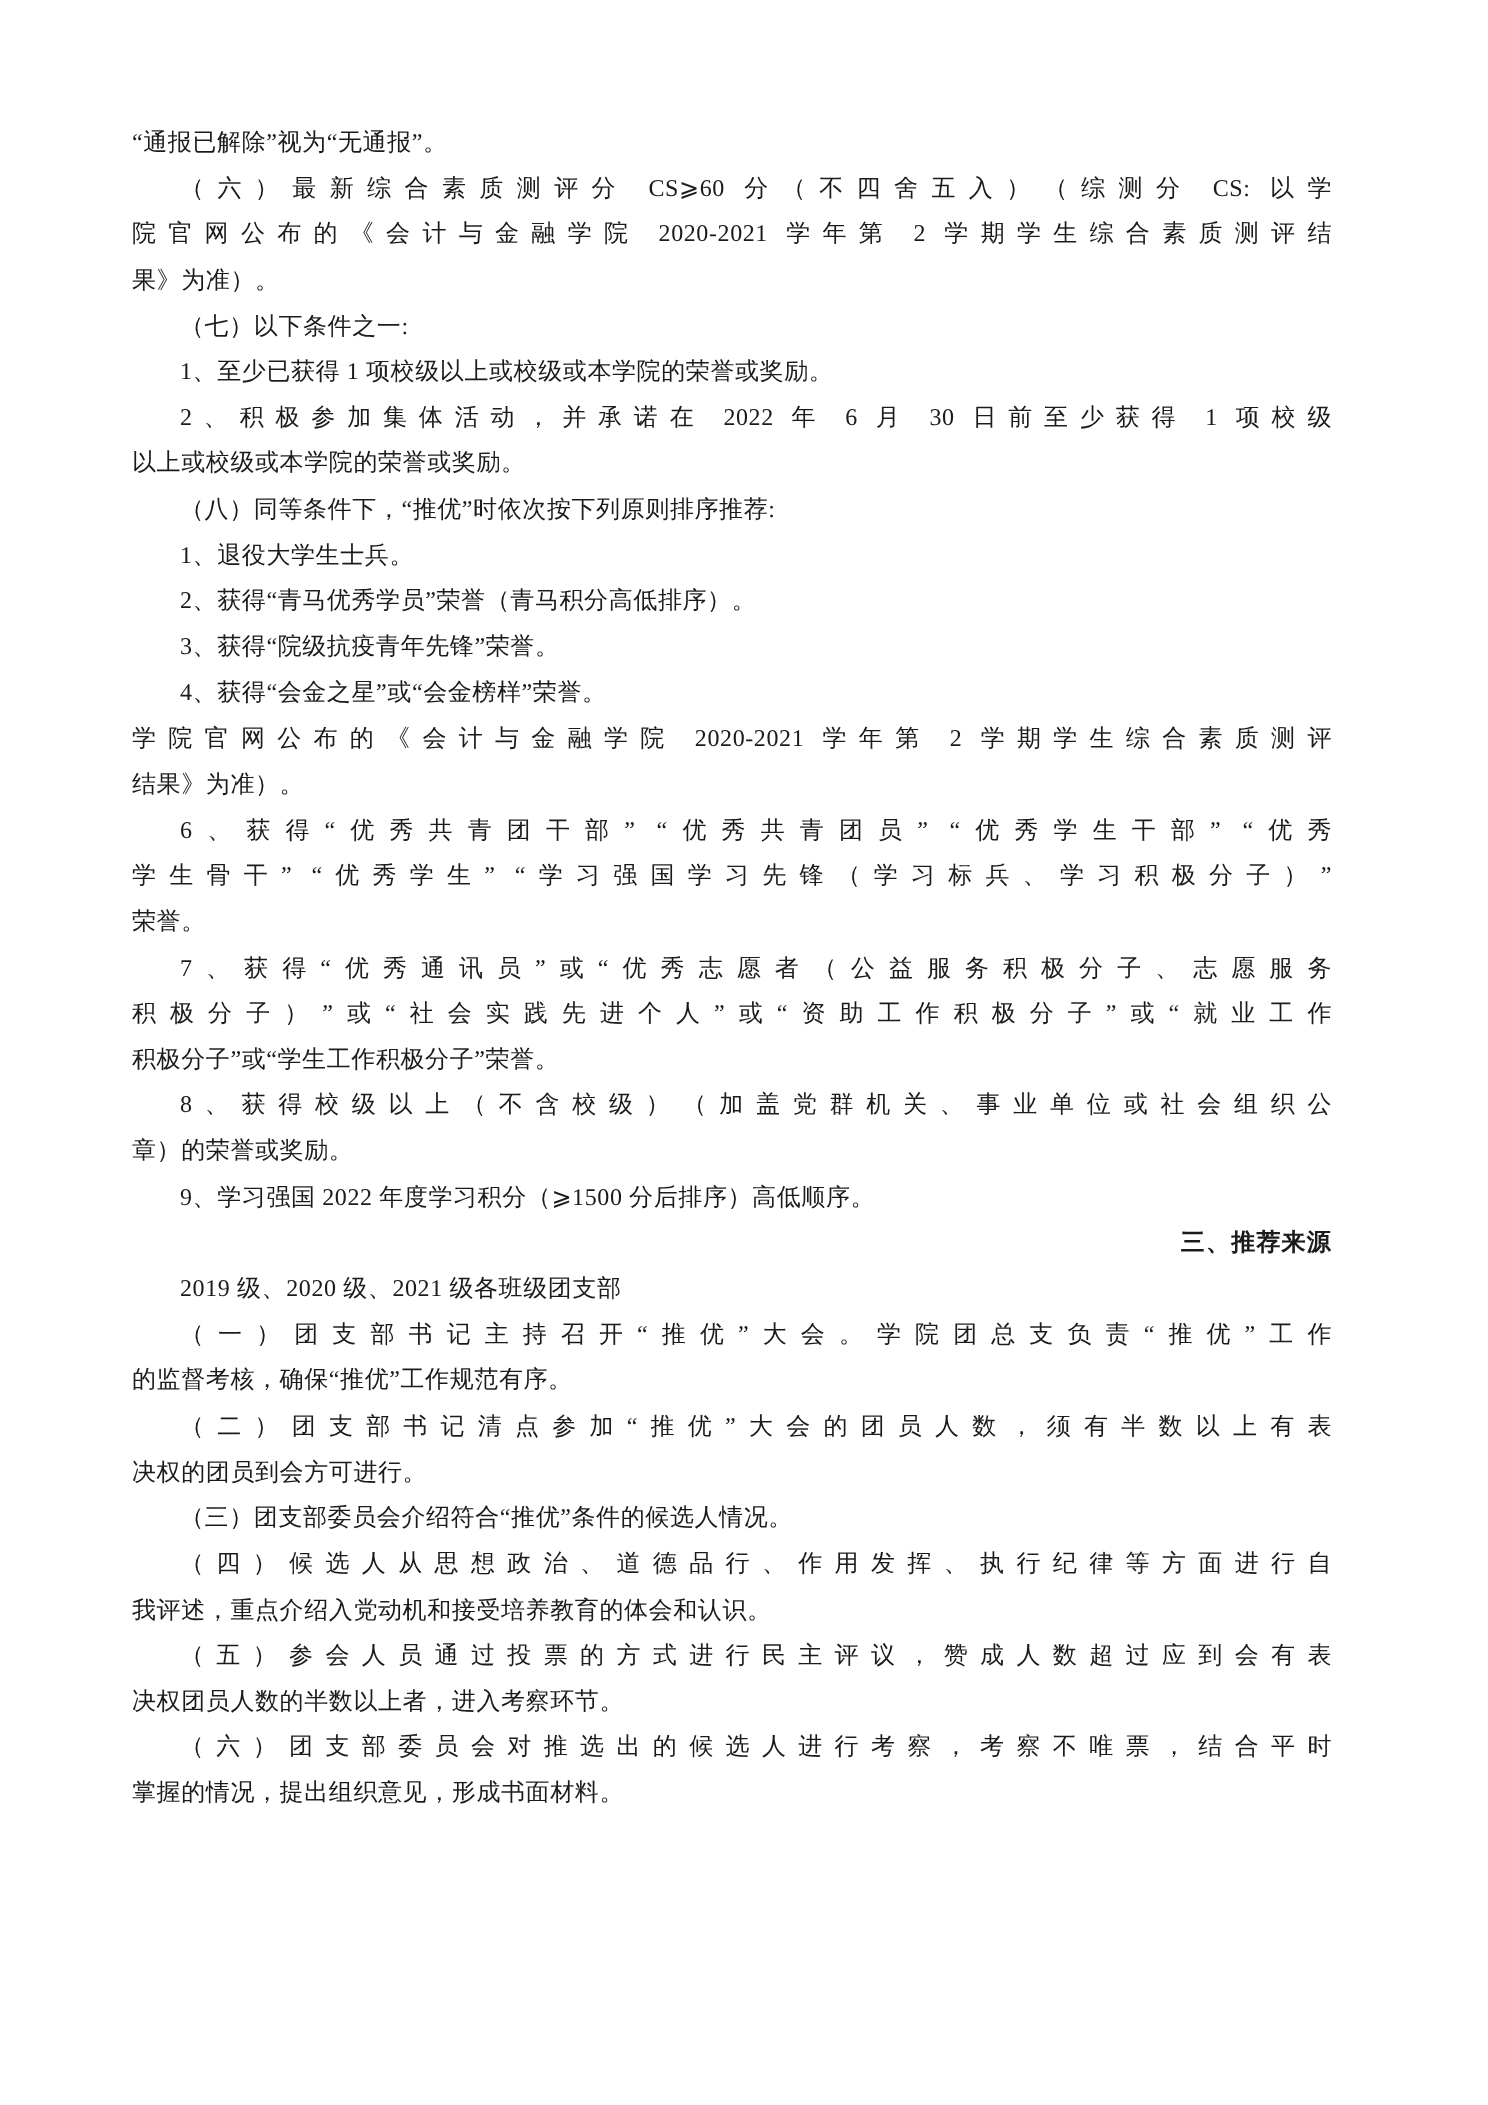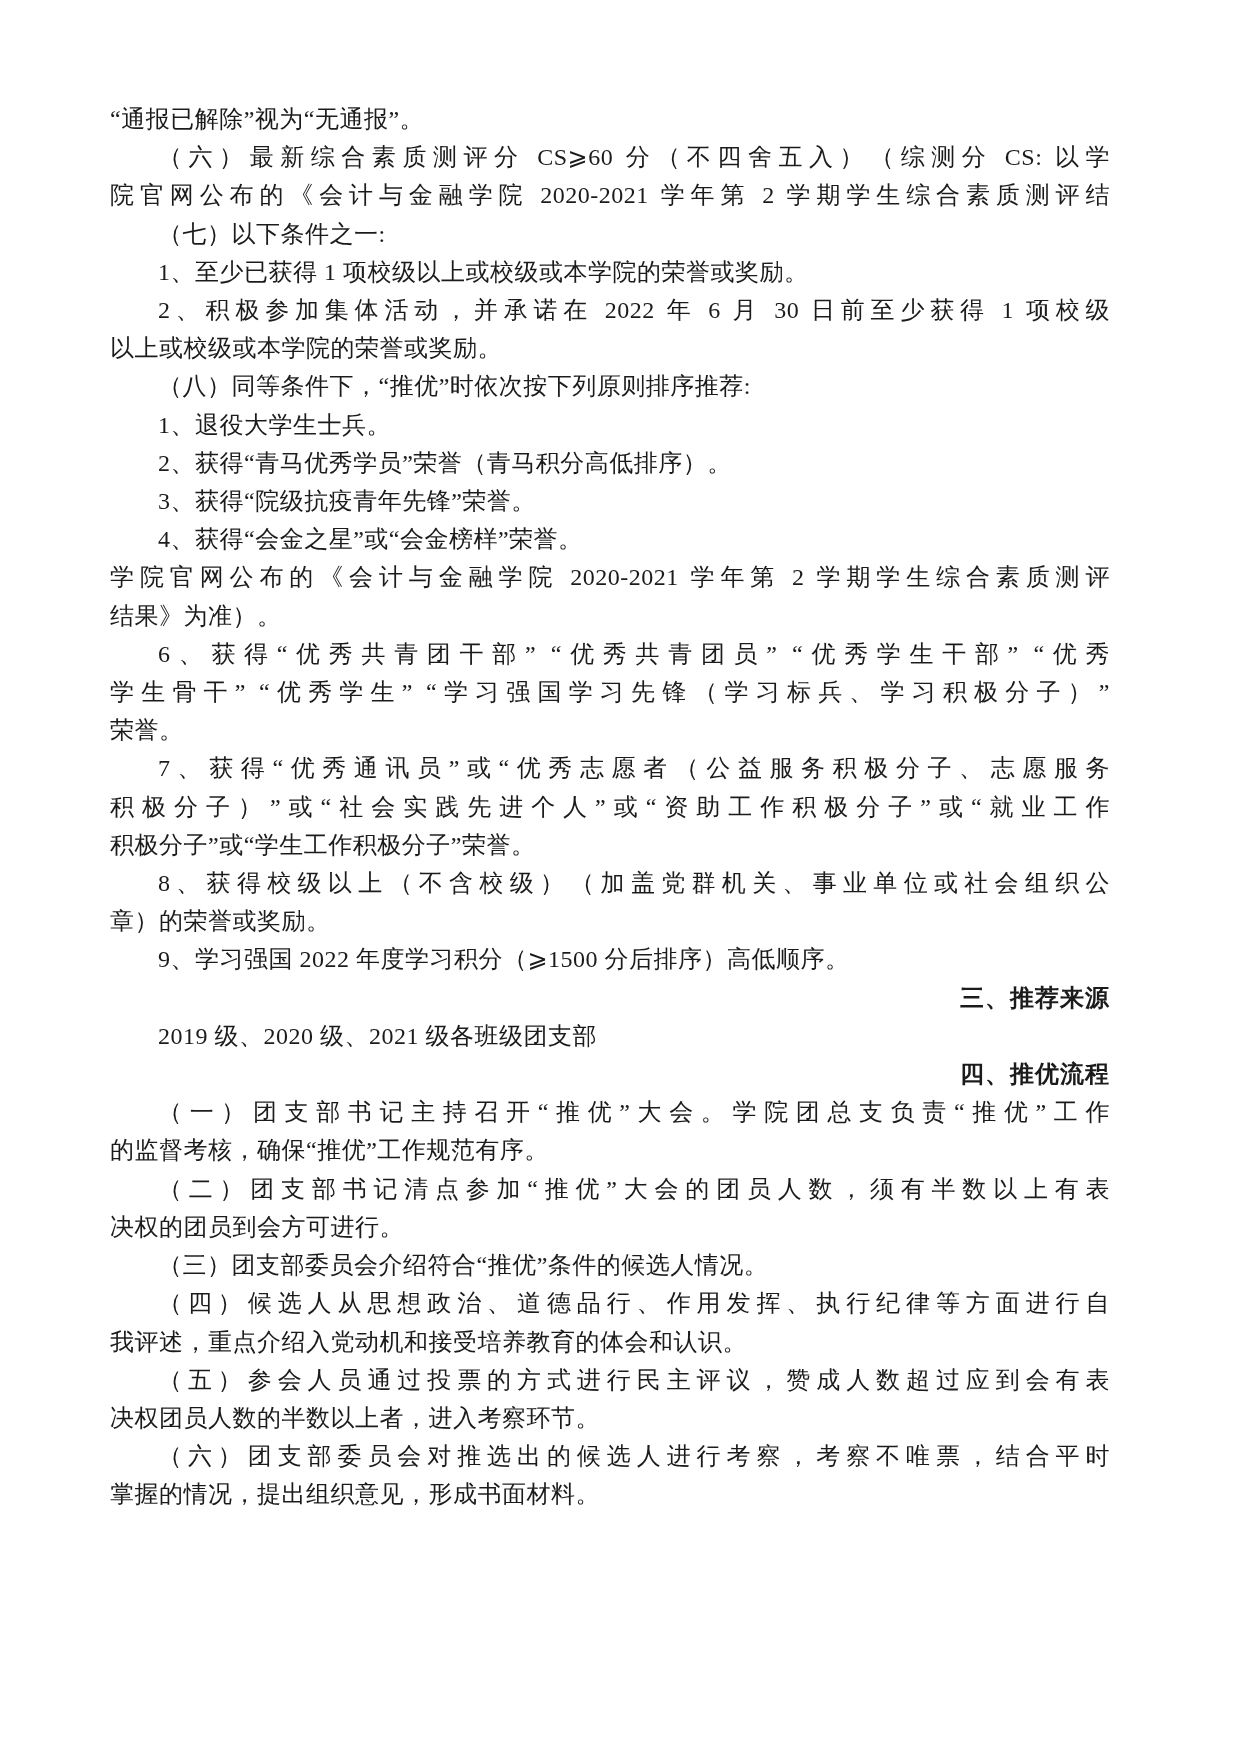--- a/index.html
+++ b/index.html
@@ -12,21 +12,21 @@
     overflow: hidden;
   }
   .text-block {
     position: absolute;
     left: 110px;
     top: 100px;
     width: 1000px;
   }
   .line {
     font-family: "Liberation Serif", "DejaVu Serif", serif;
-    font-size: 24px;
+    font-size: 20px;
     line-height: 38.2px;
     color: #1b1b1b;
     text-align: left;
     letter-spacing: 0.5px;
     white-space: normal;
   }
   .line.indent { text-indent: 2em; }
   .line.full {
     text-align: justify;
     text-align-last: justify;
@@ -40,20 +40,21 @@
   }
 </style>
 </head>
 <body>
 
 <div class="page" style="background: rgb(255, 255, 255);">
   <div class="text-block" style="color: rgb(27, 27, 27);">
       <div class="line">“通报已解除”视为“无通报”。</div>
       <div class="line indent full">（六）最新综合素质测评分 CS⩾60 分（不四舍五入）（综测分 CS: 以学</div>
       <div class="line full">院官网公布的《会计与金融学院 2020-2021 学年第 2 学期学生综合素质测评结</div>
+      <div class="line">果》为准）。</div>
       <div class="line indent">（七）以下条件之一:</div>
       <div class="line indent">1、至少已获得 1 项校级以上或校级或本学院的荣誉或奖励。</div>
       <div class="line indent full">2、积极参加集体活动，并承诺在 2022 年 6 月 30 日前至少获得 1 项校级</div>
       <div class="line">以上或校级或本学院的荣誉或奖励。</div>
       <div class="line indent">（八）同等条件下，“推优”时依次按下列原则排序推荐:</div>
       <div class="line indent">1、退役大学生士兵。</div>
       <div class="line indent">2、获得“青马优秀学员”荣誉（青马积分高低排序）。</div>
       <div class="line indent">3、获得“院级抗疫青年先锋”荣誉。</div>
       <div class="line indent">4、获得“会金之星”或“会金榜样”荣誉。</div>
       <div class="line full">学院官网公布的《会计与金融学院 2020-2021 学年第 2 学期学生综合素质测评</div>
@@ -62,21 +63,20 @@
       <div class="line full">学生骨干” “优秀学生” “学习强国学习先锋（学习标兵、学习积极分子）”</div>
       <div class="line">荣誉。</div>
       <div class="line indent full">7、获得“优秀通讯员”或“优秀志愿者（公益服务积极分子、志愿服务</div>
       <div class="line full">积极分子）”或“社会实践先进个人”或“资助工作积极分子”或“就业工作</div>
       <div class="line">积极分子”或“学生工作积极分子”荣誉。</div>
       <div class="line indent full">8、获得校级以上（不含校级）（加盖党群机关、事业单位或社会组织公</div>
       <div class="line">章）的荣誉或奖励。</div>
       <div class="line indent">9、学习强国 2022 年度学习积分（⩾1500 分后排序）高低顺序。</div>
       <div class="line indent bold">三、推荐来源</div>
       <div class="line indent">2019 级、2020 级、2021 级各班级团支部</div>
-      <div class="line indent bold">四、推优流程</div>
       <div class="line indent full">（一）团支部书记主持召开“推优”大会。学院团总支负责“推优”工作</div>
       <div class="line">的监督考核，确保“推优”工作规范有序。</div>
       <div class="line indent full">（二）团支部书记清点参加“推优”大会的团员人数，须有半数以上有表</div>
       <div class="line">决权的团员到会方可进行。</div>
       <div class="line indent">（三）团支部委员会介绍符合“推优”条件的候选人情况。</div>
       <div class="line indent full">（四）候选人从思想政治、道德品行、作用发挥、执行纪律等方面进行自</div>
       <div class="line">我评述，重点介绍入党动机和接受培养教育的体会和认识。</div>
       <div class="line indent full">（五）参会人员通过投票的方式进行民主评议，赞成人数超过应到会有表</div>
       <div class="line">决权团员人数的半数以上者，进入考察环节。</div>
       <div class="line indent full">（六）团支部委员会对推选出的候选人进行考察，考察不唯票，结合平时</div>

